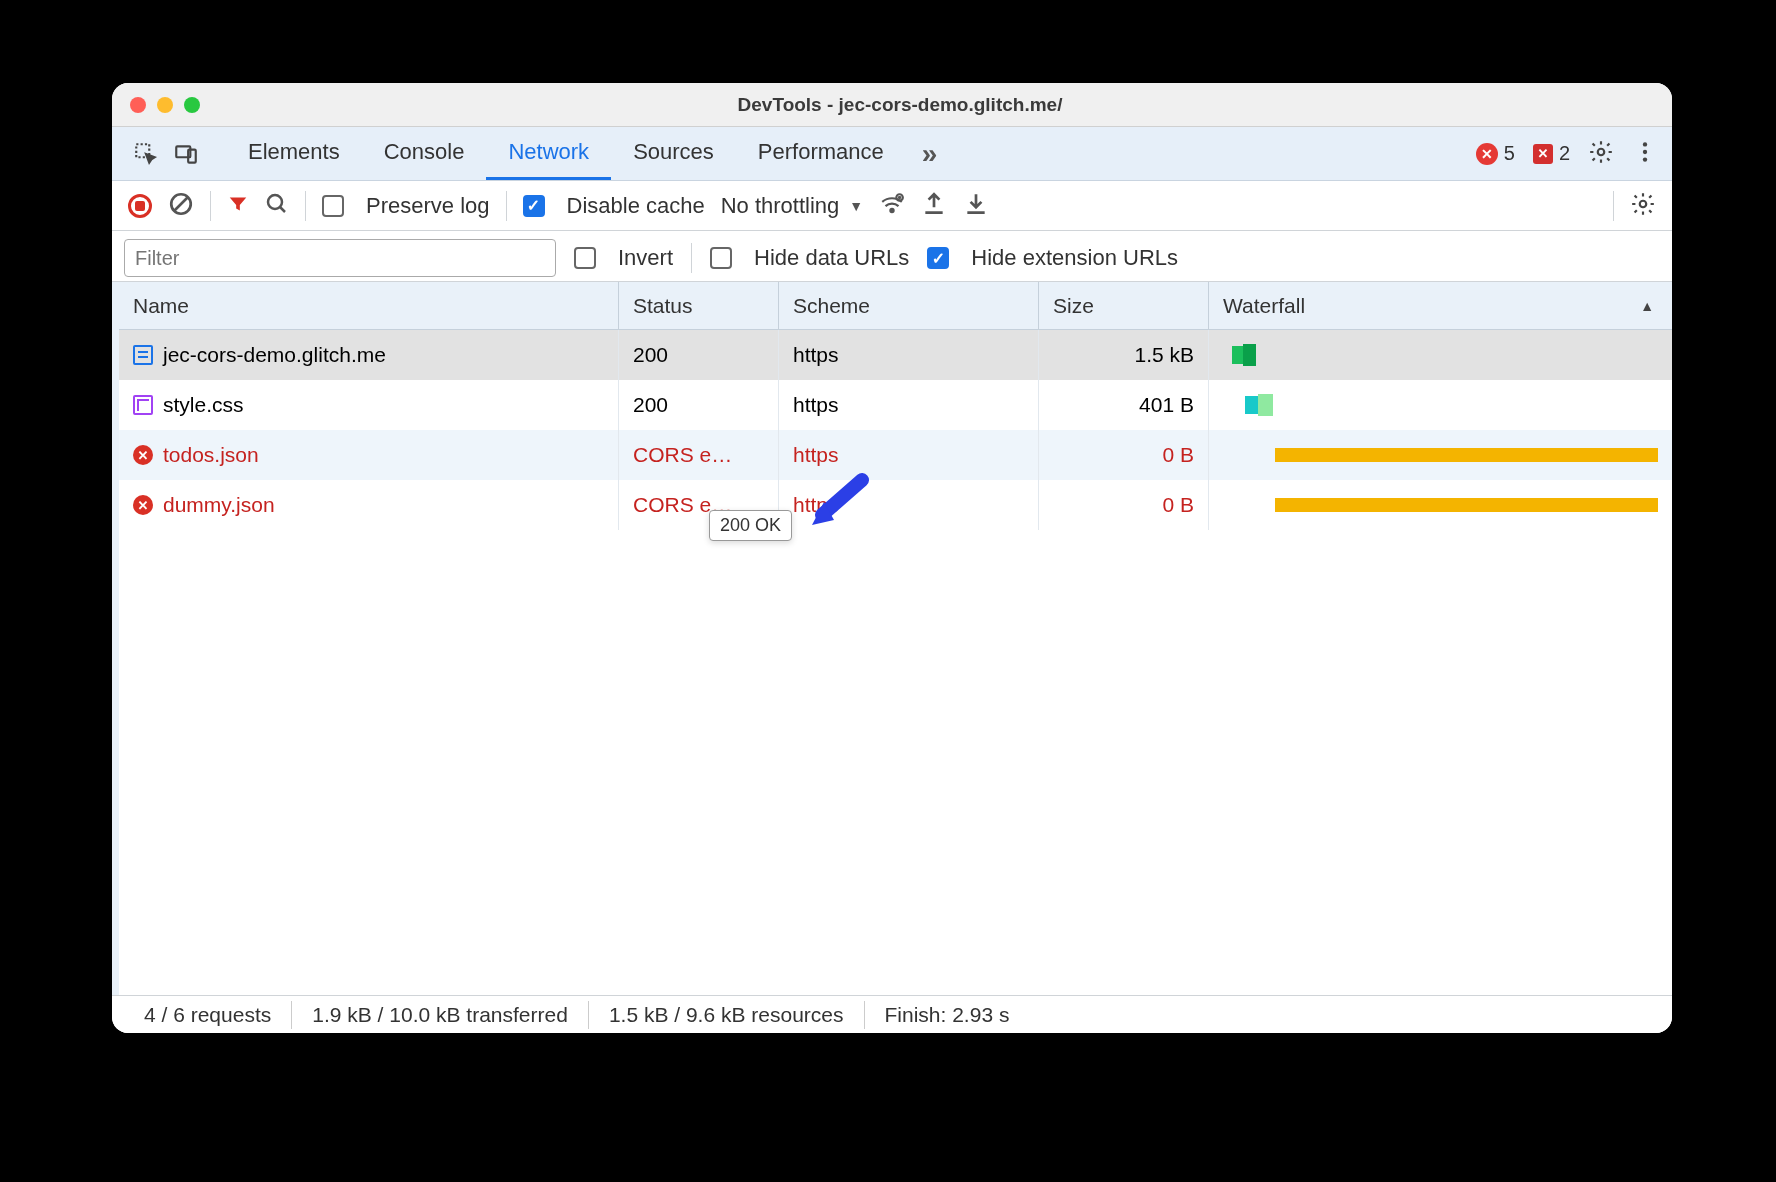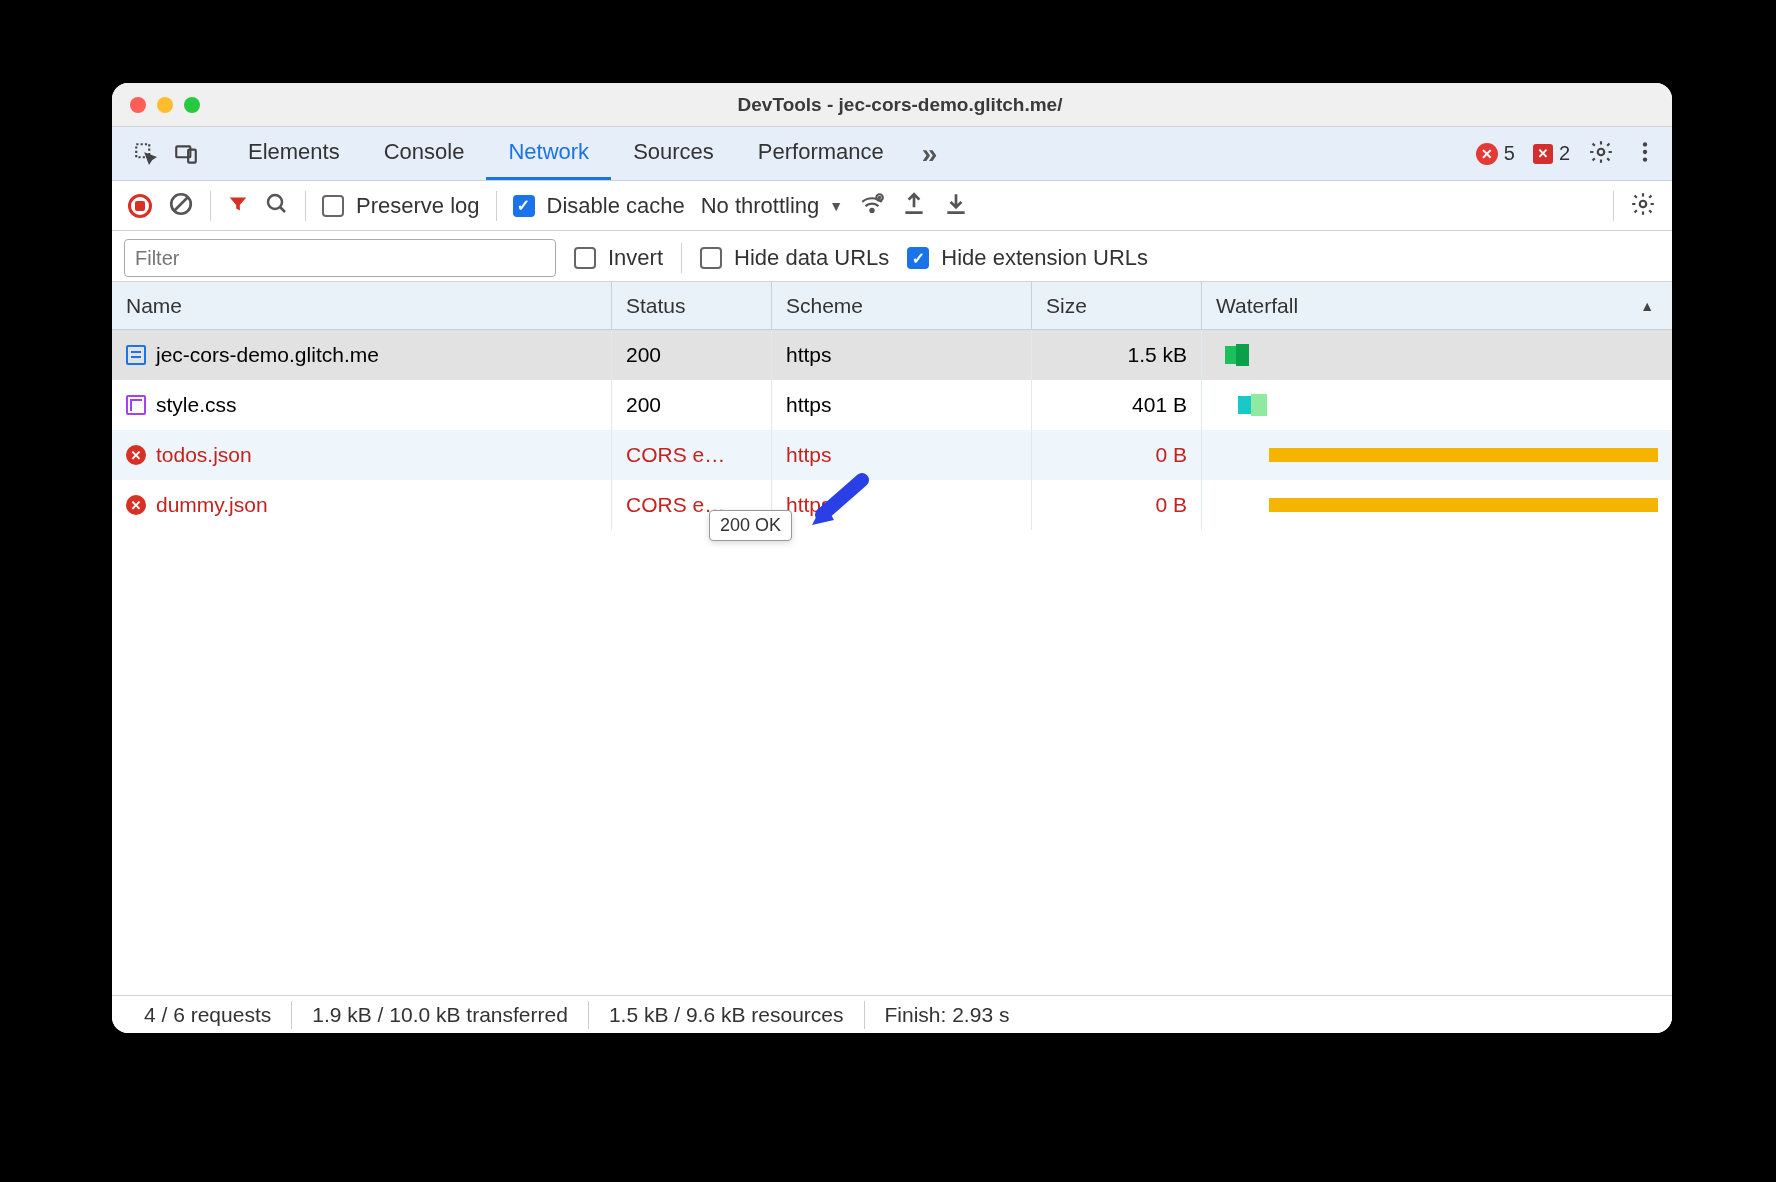--- a/index.html
+++ b/index.html
@@ -77,21 +77,21 @@
   .record-btn {
     width:24px;height:24px;border:3px solid #d93025;border-radius:50%;
     display:flex;align-items:center;justify-content:center;
   }
   .record-btn::after{content:"";width:10px;height:10px;background:#d93025;border-radius:2px;}
   .clear-btn svg{width:26px;height:26px;color:#555;}
   .vdiv{width:1px;height:30px;background:#d0d4d8;}
   .filter-icon{color:#d93025;}
   .filter-icon svg{width:22px;height:22px;}
   .search-icon svg{width:24px;height:24px;color:#555;}
-  .chk { display:flex;align-items:center;gap:12px;font-size:22px;color:#333; }
+  .chk { display:flex;align-items:center;gap:22px;font-size:22px;color:#333; }
   .chk .box { width:22px;height:22px;border:2px solid #666;border-radius:4px;display:flex;align-items:center;justify-content:center;background:#fff; }
   .chk .box.checked { background:#1a73e8;border-color:#1a73e8; }
   .chk .box.checked::after{content:"✓";color:#fff;font-size:16px;font-weight:700;}
   .throttle { display:flex;align-items:center;gap:10px;font-size:22px;color:#333; }
   .throttle .caret{font-size:14px;color:#555;}
   .export-icon svg,.import-icon svg,.wifi-icon svg { width:26px;height:26px;color:#555; }
   .rgear{margin-left:auto;}
 
   
   .filter-row {
@@ -105,21 +105,21 @@
   }
   .filter-line2 { display:flex;align-items:center;gap:10px;margin-top:10px;flex-wrap:wrap; }
   .pill {
     border:1px solid #bbb;border-radius:18px;padding:4px 16px;
     font-size:20px;color:#333;background:#fff;cursor:pointer;
   }
   .pill.active{background:#c8dbf5;border-color:#9bb9e6;color:#1a4a9e;}
   .filter-line3 { display:flex;align-items:center;gap:30px;margin-top:10px;padding-bottom:6px; }
 
   
-  .net-table { flex:1; display:flex;flex-direction:column; background:#e9f1f9; overflow:hidden; }
+  .net-table { flex:1; display:flex;flex-direction:column; background:#e9f1f9; overflow:hidden;padding-left:7px; }
   .thead { display:flex; height:48px; background:#e9f1f9; border-bottom:1px solid #c5d0db; }
   .th { display:flex;align-items:center;padding:0 14px;font-size:21px;color:#333;border-right:1px solid #c5d0db; }
   .th:last-child{border-right:none;}
   .col-name{flex:0 0 500px;}
   .col-status{flex:0 0 160px;}
   .col-scheme{flex:0 0 260px;}
   .col-size{flex:0 0 170px;justify-content:flex-start;}
   .col-wf{flex:1;position:relative;}
   .sort-tri{position:absolute;right:18px;font-size:14px;color:#444;}
 

